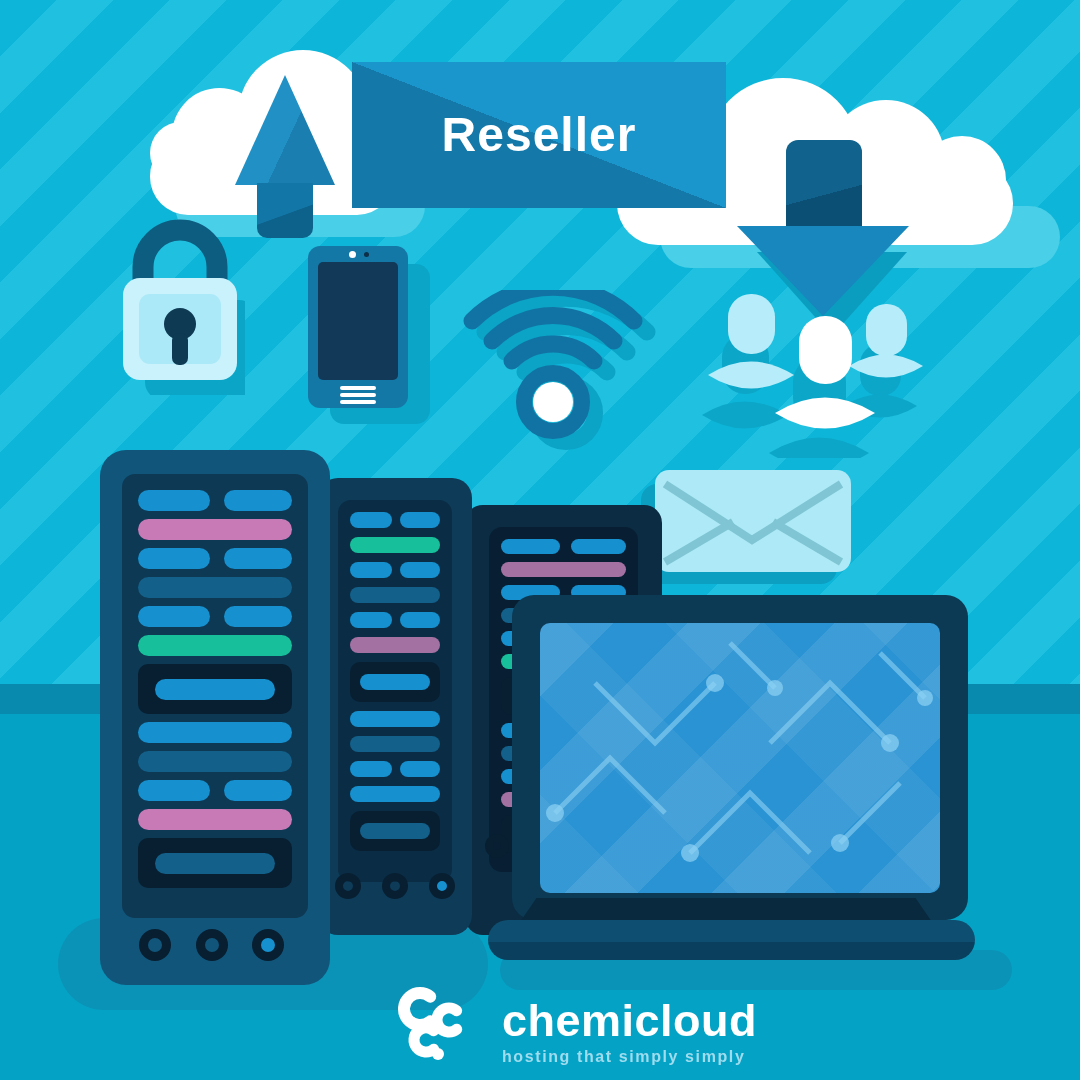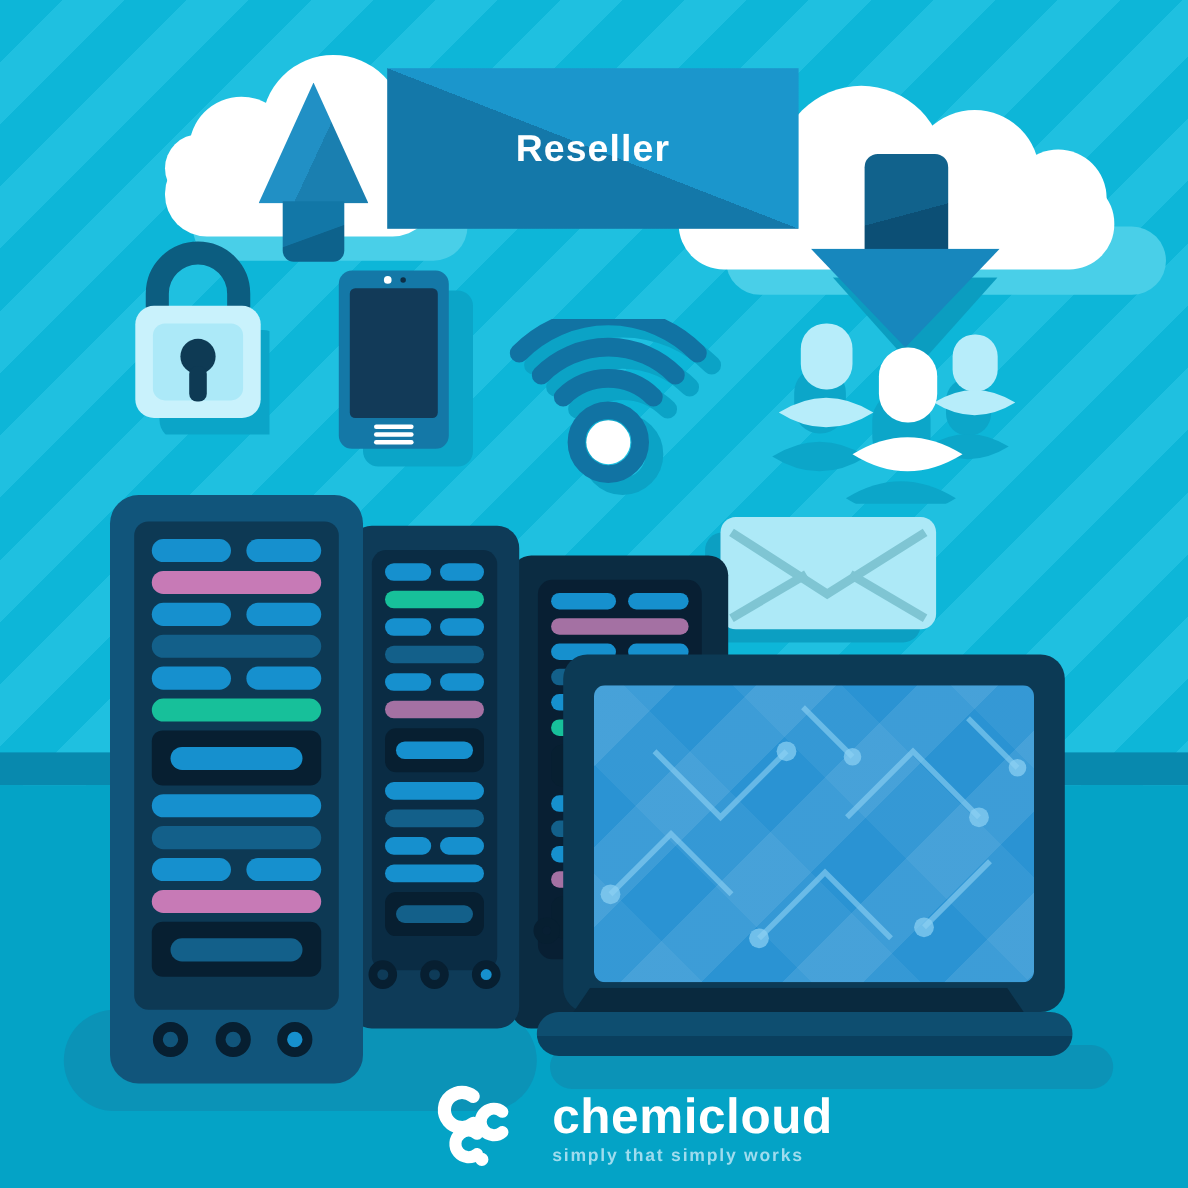--- a/index.html
+++ b/index.html
@@ -20,21 +20,21 @@
   .cloud .puff{position:absolute;background:#fff;border-radius:50%;}
   .cloud .base{position:absolute;background:#fff;}
   .cloud .cloud-shadow{position:absolute;background:#49cfe8;border-radius:32px;}
   .cloud-left{left:150px;top:50px;width:250px;height:165px;}
   .cloud-right{left:615px;top:78px;width:400px;height:167px;}
 
   
   .banner{position:absolute;left:352px;top:62px;width:374px;height:146px;z-index:3;
     background:linear-gradient(to right top,#1478a9 50%,#1b96cc 50%);
     display:flex;flex-direction:column;align-items:center;justify-content:center;}
-  .banner .line{color:#fff;font-size:34px;font-weight:600;letter-spacing:1px;line-height:1.12;}
+  .banner .line{color:#fff;font-size:48px;font-weight:600;letter-spacing:1px;line-height:1.12;}
 
   
   .tri{position:absolute;}
   .up-arrow-head{left:235px;top:75px;width:100px;height:110px;z-index:4;
     clip-path:polygon(50% 0,0 100%,100% 100%);
     background:linear-gradient(115deg,#2190c5 55%,#1a7fb0 55%);}
   .up-arrow-stem{position:absolute;left:257px;top:183px;width:56px;height:55px;z-index:4;
     border-radius:0 0 10px 10px;
     background:linear-gradient(160deg,#1277a7 55%,#0d628c 56%);}
   .down-arrow-stem{position:absolute;left:786px;top:140px;width:76px;height:92px;z-index:4;
@@ -69,21 +69,21 @@
     background:
       repeating-linear-gradient(135deg,rgba(255,255,255,.09) 0 52px,rgba(255,255,255,0) 52px 104px),
       repeating-linear-gradient(45deg,rgba(255,255,255,.05) 0 70px,rgba(255,255,255,0) 70px 140px),
       #2a93d3;}
   .laptop-hinge{position:absolute;left:520px;top:898px;width:412px;height:24px;background:#09293e;z-index:8;
     clip-path:polygon(4% 0,96% 0,100% 100%,0 100%);}
   .laptop-base{position:absolute;left:488px;top:920px;width:487px;height:40px;border-radius:20px;z-index:8;
     background:linear-gradient(#0e4e70 55%,#0a3f5e 55%);}
 
   
-  .logo{position:absolute;left:392px;top:984px;display:flex;align-items:flex-start;z-index:9;}
+  .logo{position:absolute;left:392px;top:984px;display:flex;align-items:flex-end;z-index:9;}
   .logo-text{margin-left:20px;padding-top:8px;}
   .logo-name{color:#fff;font-size:45px;font-weight:bold;letter-spacing:.5px;line-height:1;}
   .logo-tagline{color:#9fdcee;font-size:16px;font-weight:bold;letter-spacing:1.6px;margin-top:5px;}
 </style>
 </head>
 <body>
 
 <div class="stage">
 
   <div class="wall"></div>
@@ -363,17 +363,17 @@
     <svg width="90" height="82" viewBox="0 0 90 82">
       <g stroke="#ffffff" fill="none" stroke-linecap="round">
         <circle cx="28" cy="25" r="16" stroke-width="12" pathLength="100" stroke-dasharray="72 28" transform="rotate(50 28 25)"></circle>
         <circle cx="57" cy="36" r="12" stroke-width="11" pathLength="100" stroke-dasharray="72 28" transform="rotate(50 57 36)"></circle>
         <circle cx="34" cy="56" r="12" stroke-width="11" pathLength="100" stroke-dasharray="72 28" transform="rotate(50 34 56)"></circle>
       </g>
       <circle cx="46" cy="70" r="6" fill="#ffffff"></circle>
     </svg>
     <div class="logo-text">
       <div class="logo-name">chemicloud</div>
-      <div class="logo-tagline">simply that simply works</div>
+      <div class="logo-tagline">hosting that simply simply</div>
     </div>
   </div>
 
 </div>
 
 </body></html>

